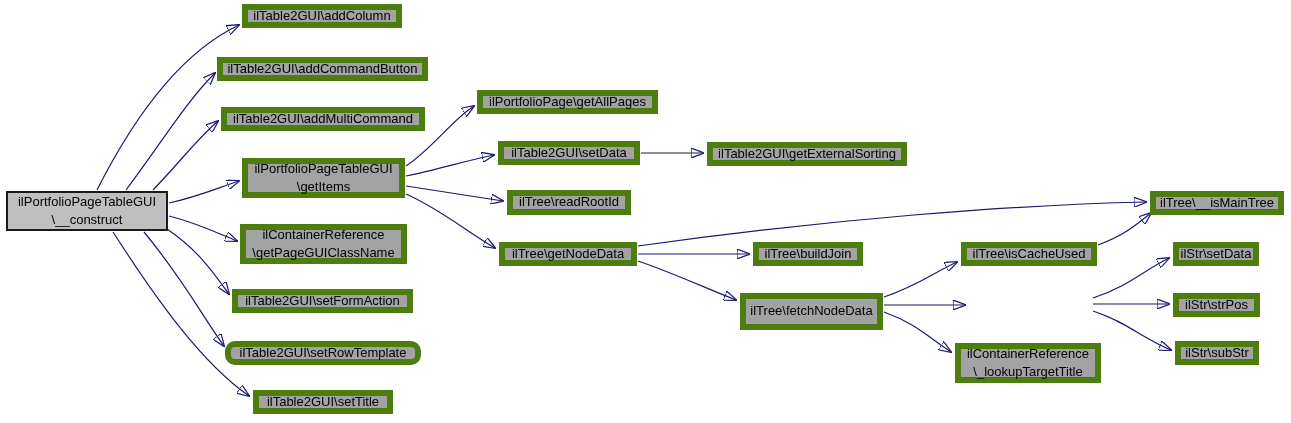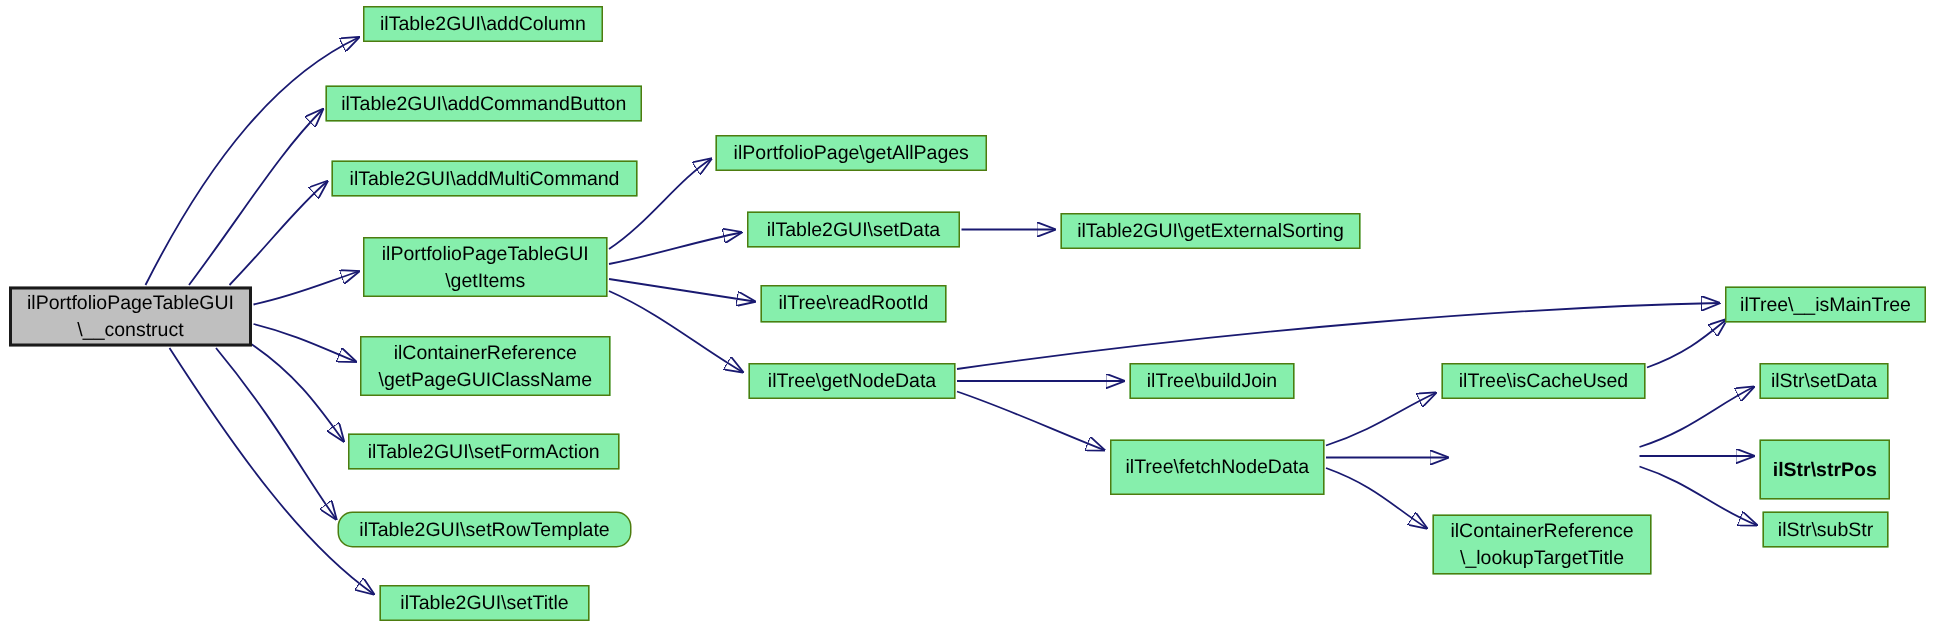--- a/index.html
+++ b/index.html
@@ -24,22 +24,22 @@
     pointer-events: none;
   }
   .edges-layer path {
     fill: none;
     stroke: #191970;
     stroke-width: 1.2;
   }
   .node {
     position: absolute;
     box-sizing: border-box;
-    background: #86efac;
-    border: 1px solid #4d7c0f;
+    background: #a3a3a3;
+    border: 6px solid #4d7c0f;
     color: #000000;
     font-size: 13px;
     line-height: 1.4;
     display: flex;
     align-items: center;
     justify-content: center;
     text-align: center;
     white-space: pre-line;
     cursor: pointer;
   }
@@ -123,17 +123,17 @@
   <div class="node" style="left:961px; top:242px; width:136px; height:24px;">ilTree\isCacheUsed</div>
 
 
   <div class="node" style="left:955px; top:343px; width:146px; height:40px;">ilContainerReference
 \_lookupTargetTitle</div>
 
   <div class="node" style="left:1150px; top:191px; width:134px; height:24px;">ilTree\__isMainTree</div>
 
   <div class="node" style="left:1173px; top:242px; width:86px; height:24px;">ilStr\setData</div>
 
-  <div class="node" style="left:1173px; top:293px; width:87px; height:40px;font-weight:bold;">ilStr\strPos</div>
+  <div class="node" style="left:1173px; top:293px; width:87px; height:24px;">ilStr\strPos</div>
 
   <div class="node" style="left:1175px; top:341px; width:84px; height:24px;">ilStr\subStr</div>
 
 </div>
 
 </body></html>

